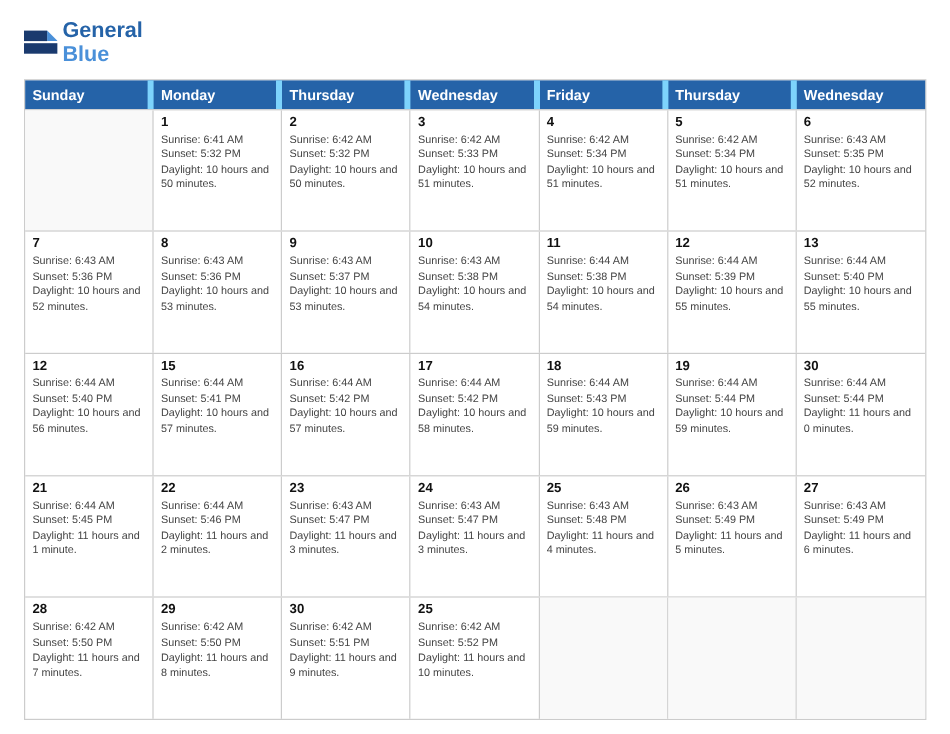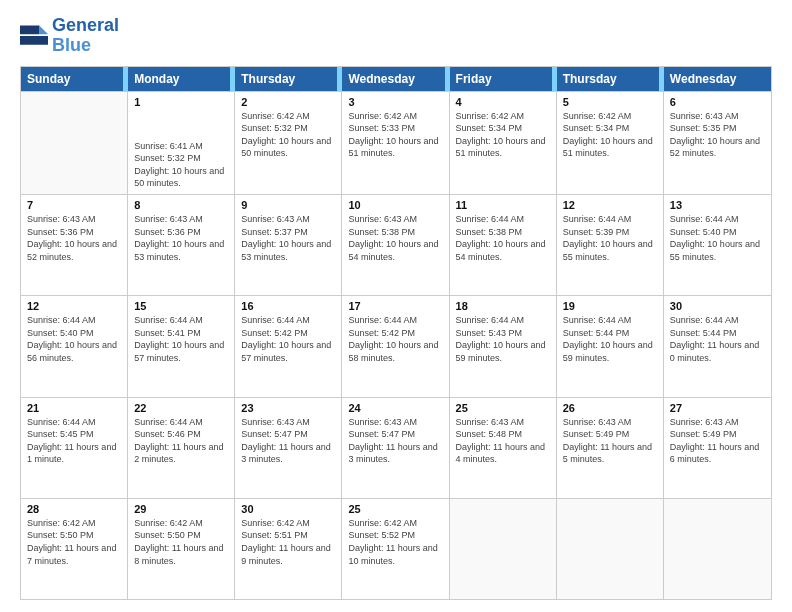--- a/index.html
+++ b/index.html
@@ -146,21 +146,21 @@
         <div class="cal-header-cell">Wednesday</div>
         <div class="cal-header-cell">Friday</div>
         <div class="cal-header-cell">Thursday</div>
         <div class="cal-header-cell">Wednesday</div>
       </div>
     <div class="cal-body">
     <div class="cal-row">
           <div class="cal-cell empty"></div>
           <div class="cal-cell">
             <div class="day-num">1</div>
-            <div class="day-info" style="white-space: pre-line; margin-top: 30px;">Sunrise: 6:41 AM
+            <div class="day-info" style="white-space: pre-line;">Sunrise: 6:41 AM
 Sunset: 5:32 PM
 Daylight: 10 hours and 50 minutes.</div>
           </div>
           <div class="cal-cell">
             <div class="day-num">2</div>
             <div class="day-info" style="white-space: pre-line;">Sunrise: 6:42 AM
 Sunset: 5:32 PM
 Daylight: 10 hours and 50 minutes.</div>
           </div>
           <div class="cal-cell">

